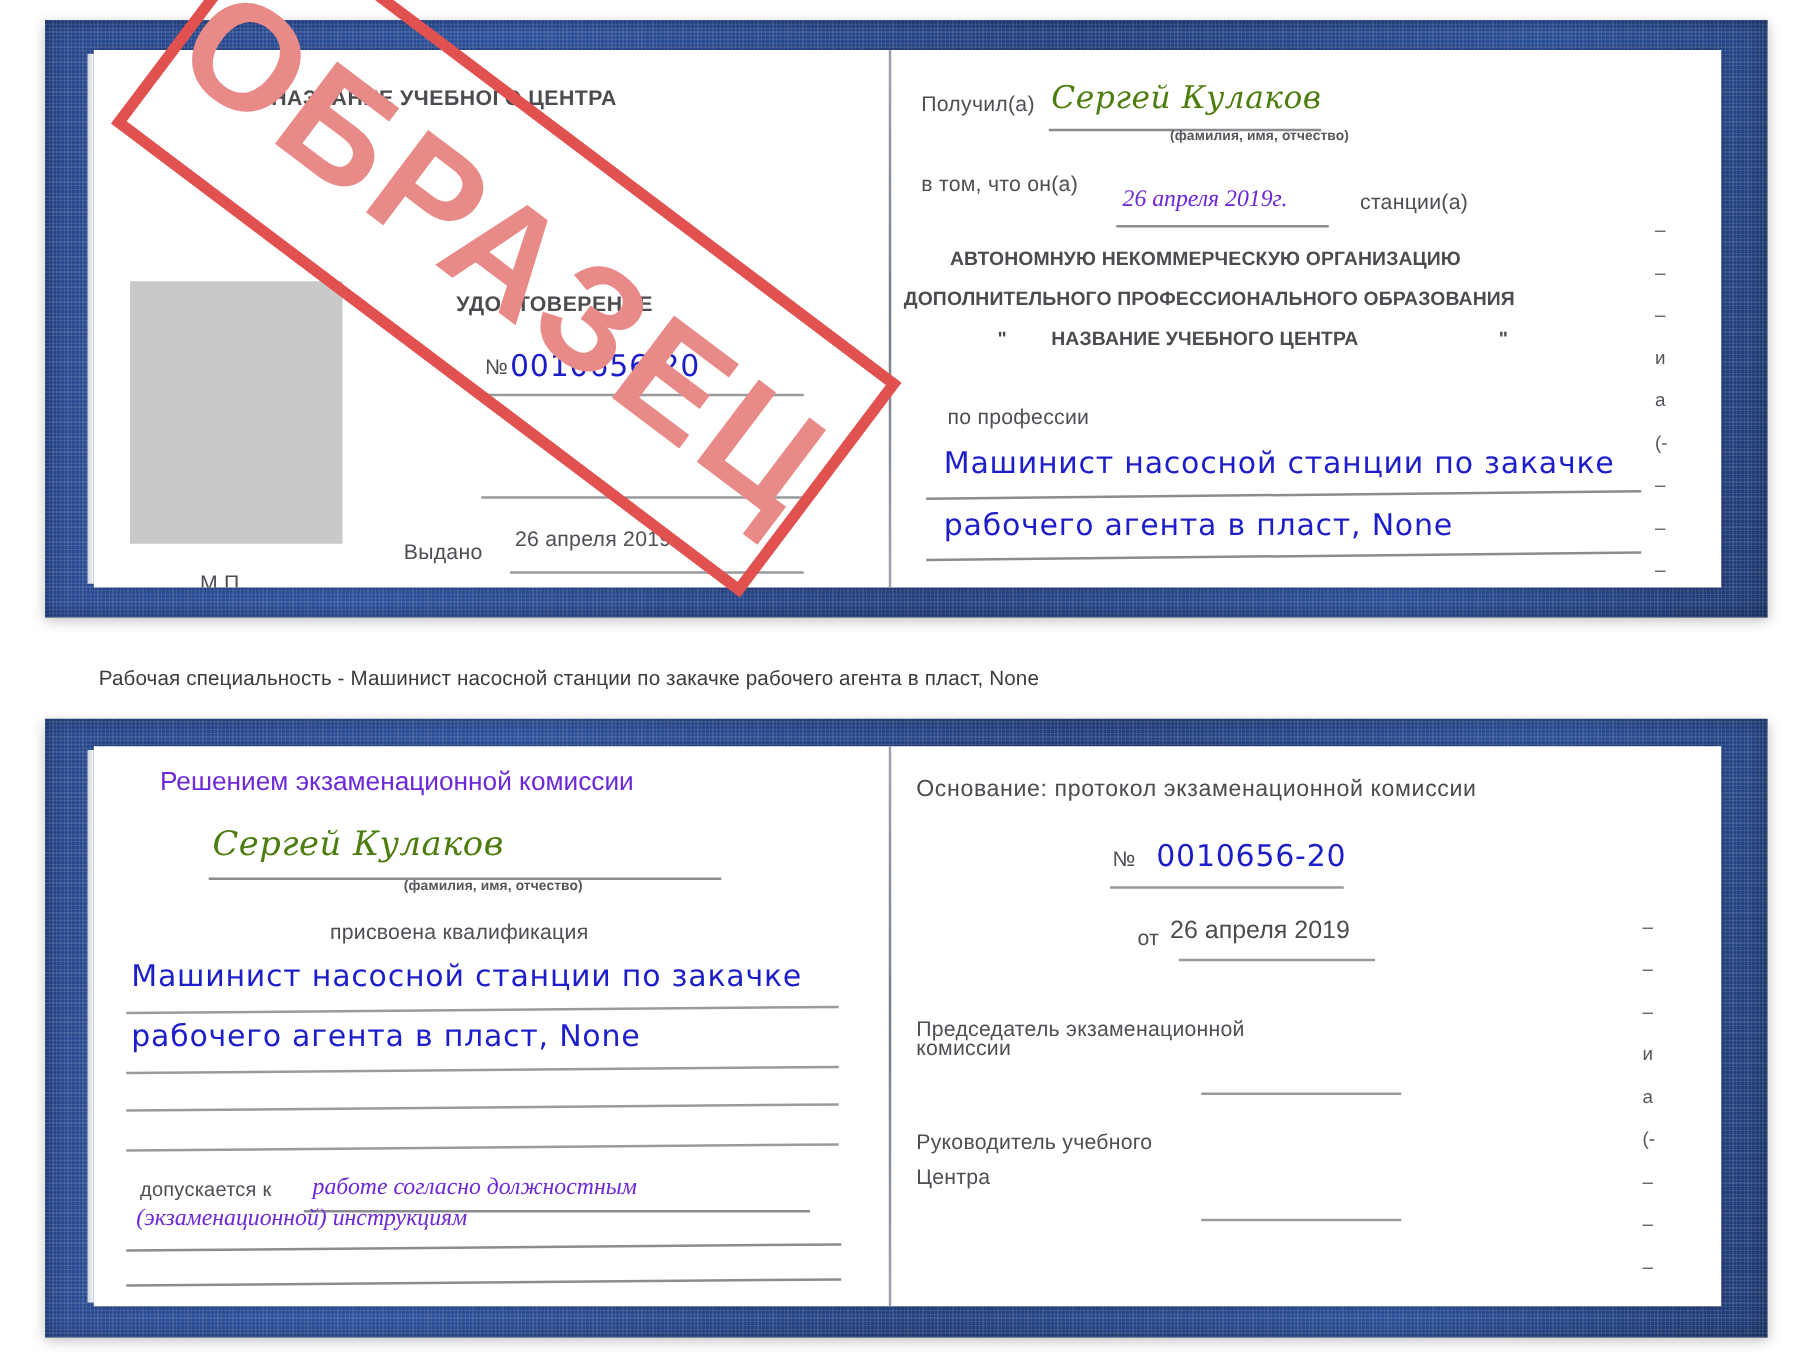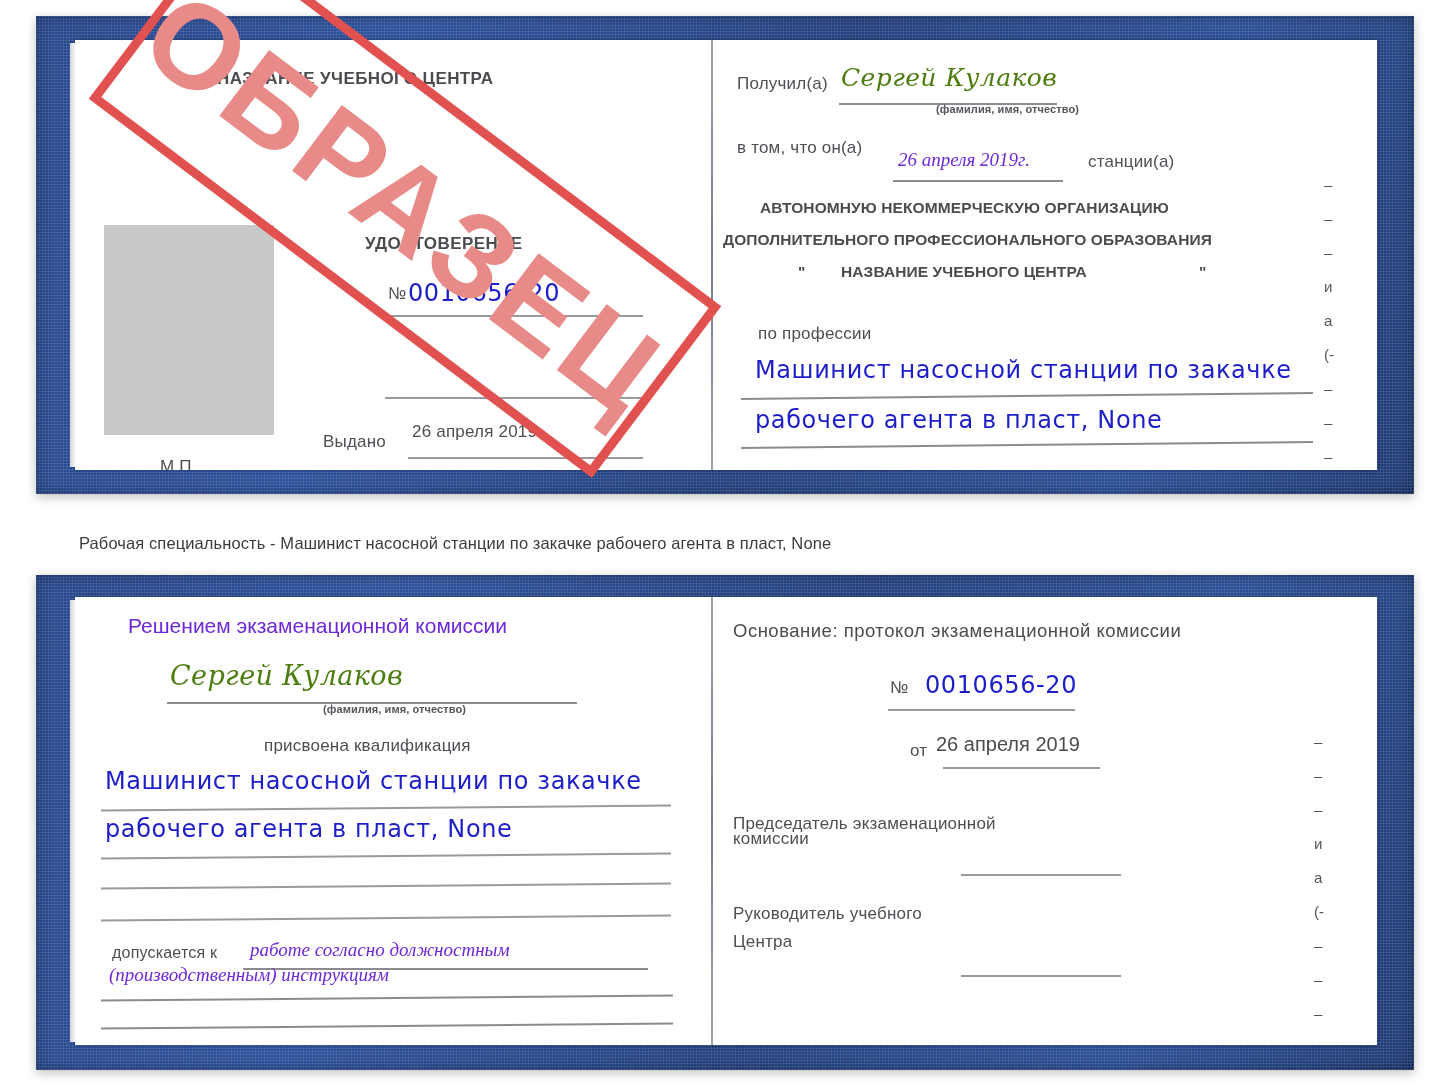--- a/index.html
+++ b/index.html
@@ -269,21 +269,21 @@
     <div class="t hand" style="left:30px; top:220px;">рабочего агента в пласт, None</div>
     <div class="rule" style="left:26px; top:258px; width:570px; transform:rotate(-0.5deg);"></div>
 
     <div class="rule" style="left:26px; top:288px; width:570px; transform:rotate(-0.5deg);"></div>
     <div class="rule" style="left:26px; top:320px; width:570px; transform:rotate(-0.5deg);"></div>
 
     <div class="t label" style="left:37px; top:348px; font-size:16px;">допускается к</div>
     <div class="t ital-serif" style="left:175px; top:343px;">работе согласно должностным</div>
     <div class="rule-thin" style="left:168px; top:371px; width:405px;"></div>
 
-    <div class="t ital-serif" style="left:34px; top:368px;">(производственным) инструкциям</div>
+    <div class="t ital-serif" style="left:34px; top:368px;">(экзаменационной) инструкциям</div>
     <div class="rule-thin" style="left:26px; top:400px; width:572px; transform:rotate(-0.5deg);"></div>
     <div class="rule-thin" style="left:26px; top:428px; width:572px; transform:rotate(-0.5deg);"></div>
   </div>
 
   <div class="page" style="left:628px; width:664px;">
 
     <div class="t" style="left:30px; top:25px; font-size:18.5px; color:#4b4b50; letter-spacing:0.5px;">Основание: протокол экзаменационной комиссии</div>
 
     <div class="t label" style="left:187px; top:82px;">№</div>
     <div class="t hand" style="left:222px; top:76px;">0010656-20</div>

